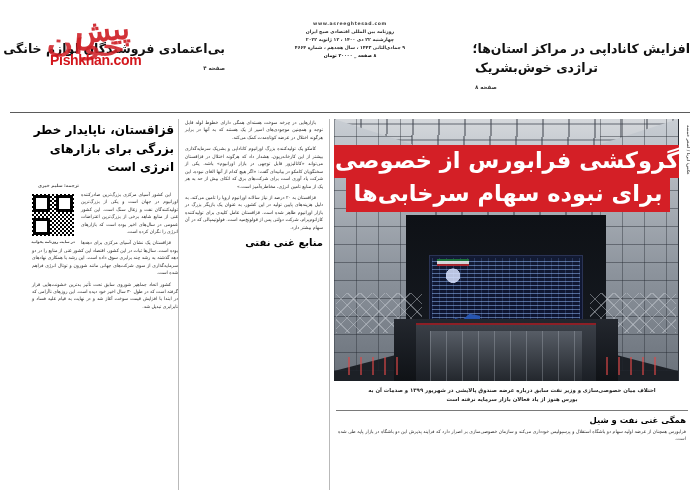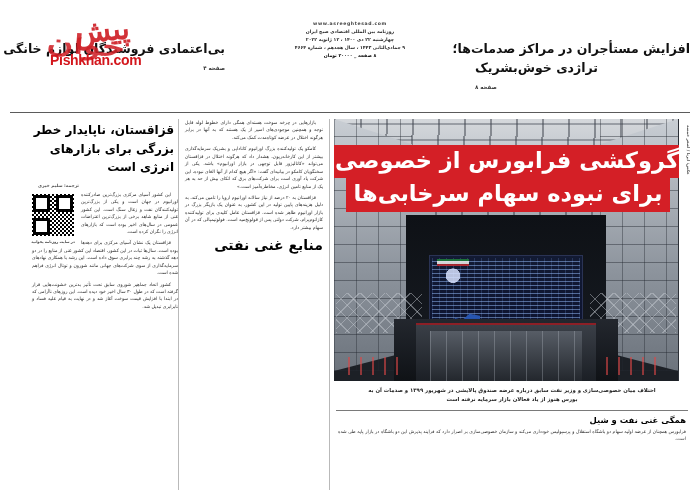--- a/index.html
+++ b/index.html
@@ -234,21 +234,21 @@
   
   .m-top {
     font-size: 4.6px;
     line-height: 1.62;
     text-align: justify;
     direction: rtl;
     color: #2b2b2b;
   }
   .m-top p { margin: 0 0 4px 0; text-indent: 7px; }
   .m-subhead {
-    font-size: 14px;
+    font-size: 10px;
     font-weight: 700;
     color: #000;
     margin: 6px 0 0 0;
     direction: rtl;
   }
 
   
   .photo-block {
     position: relative;
     width: 100%;
@@ -448,21 +448,21 @@
         <div class="url">www.asreeghtesad.com</div>
         <div>روزنامه بین المللی اقتصادی صبح ایران</div>
         <div>چهارشنبه ۲۲ دی ۱۴۰۰ ، ۱۲ ژانویه ۲۰۲۲</div>
         <div>۹ جمادی‌الثانی ۱۴۴۳ ، سال هجدهم ، شماره ۴۶۶۴</div>
         <div class="bold">۸ صفحه _ ۲۰۰۰۰ تومان</div>
       </div>
     </div>
 
     <div class="mh-side left">
       <div class="mh-teaser">
-        <span class="mh-teaser-line">افزایش مستأجران در مراکز صدمات‌ها؛</span>
+        <span class="mh-teaser-line">افزایش کاناداپی در مراکز استان‌ها؛</span>
         <span class="mh-teaser-line">تراژدی خوش‌بشریک</span>
       </div>
       <div class="mh-page">صفحه ۸</div>
     </div>
 
     <div class="watermark">
       <div class="wm-blot">پیش</div>
       <div class="wm-blot2">خوان</div>
       <div class="wm-text">Pishkhan.com</div>
     </div>

